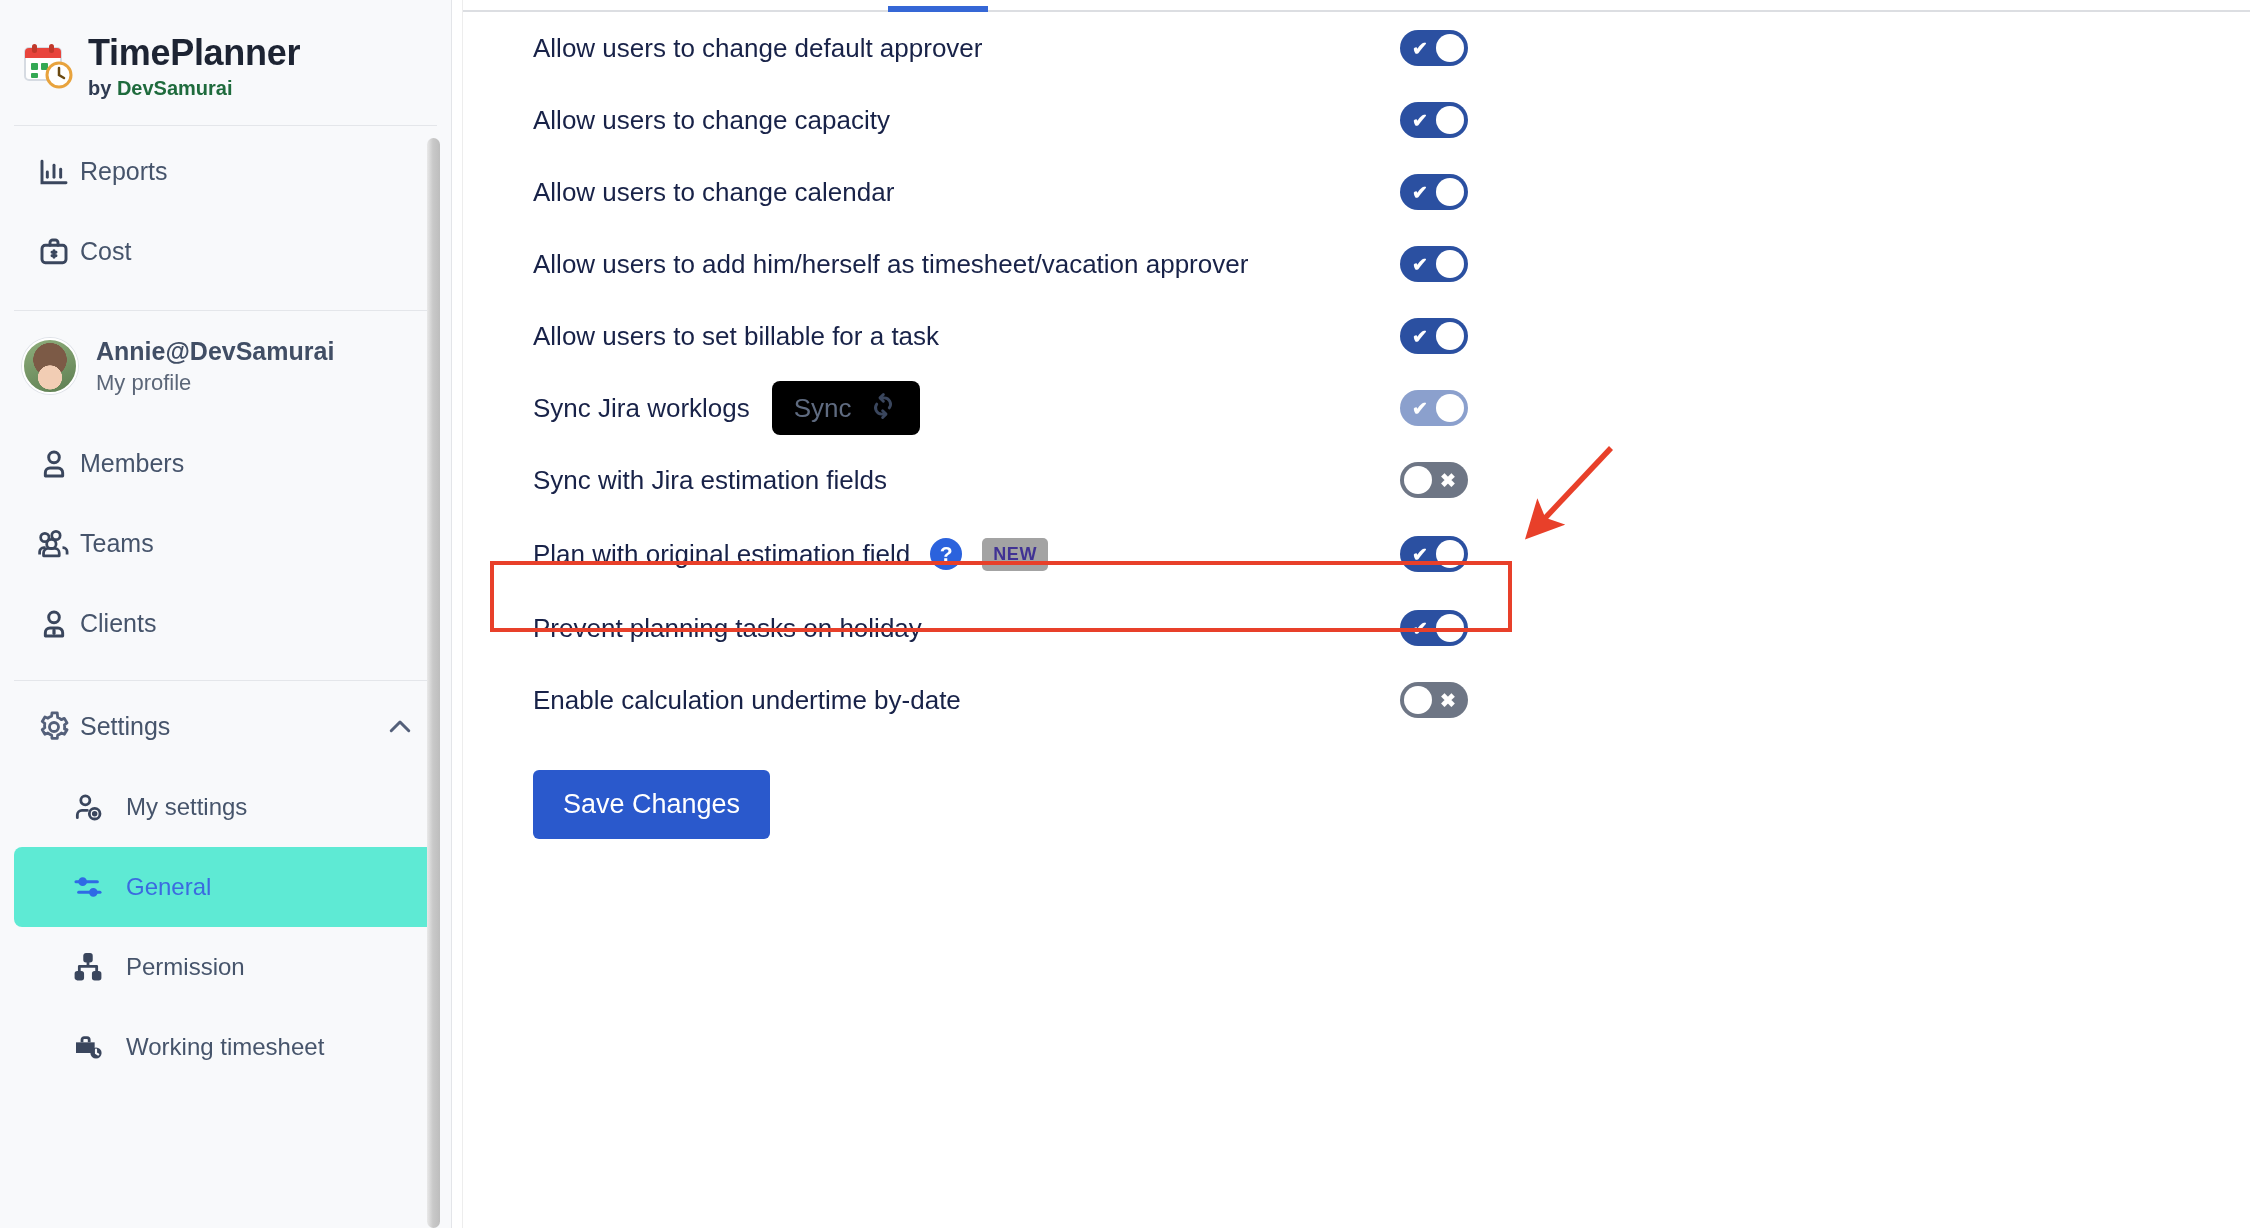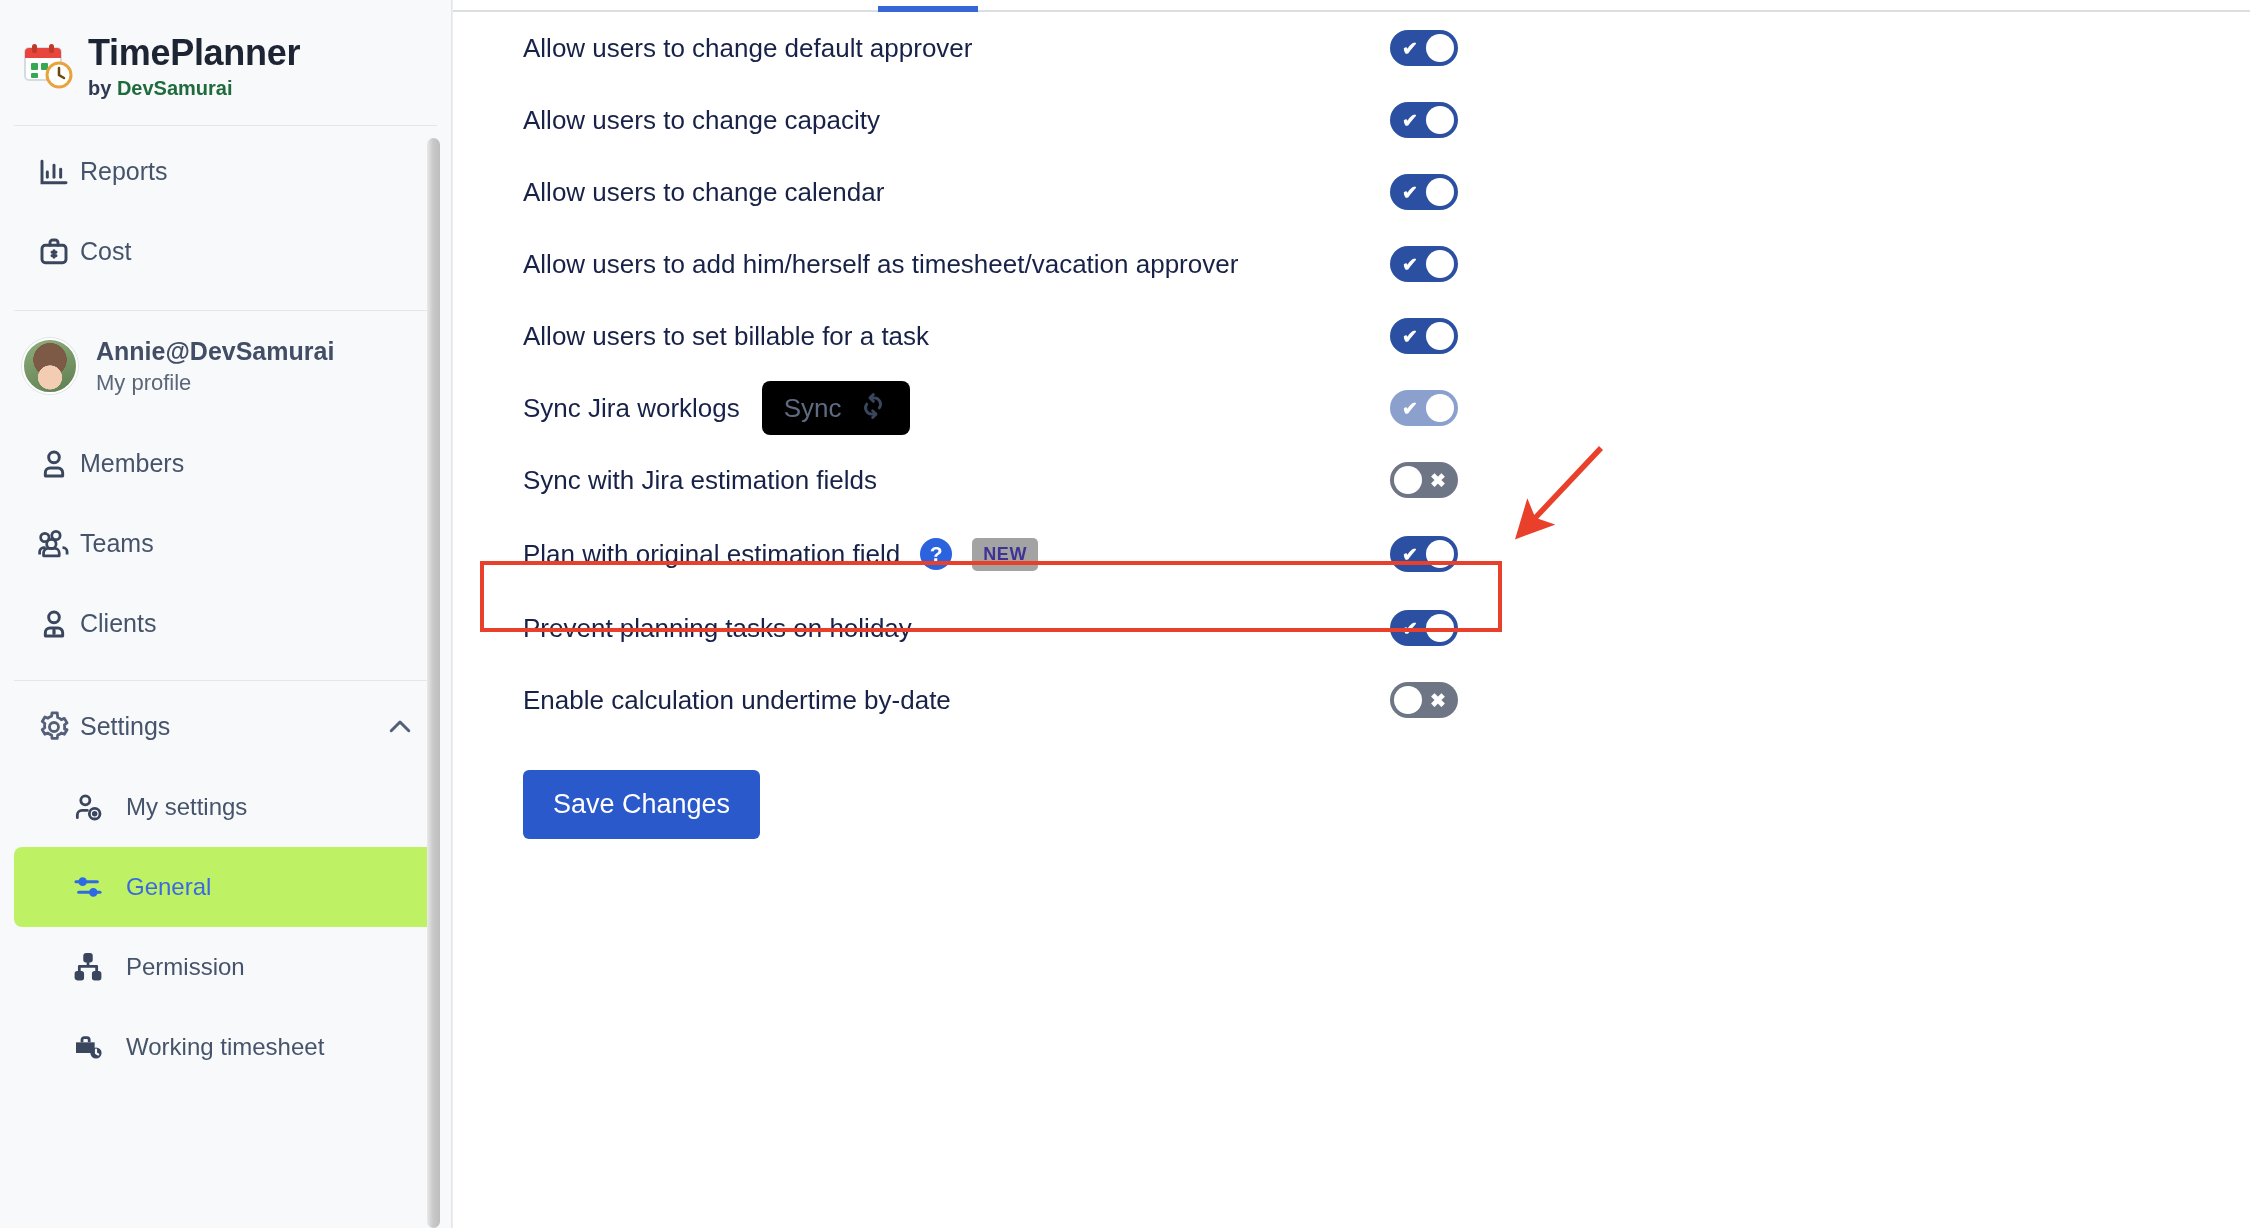--- a/index.html
+++ b/index.html
@@ -40,21 +40,21 @@
     display: flex; align-items: center;
     height: 80px;
     padding-left: 22px;
     gap: 8px;
     cursor: pointer;
     border-radius: 8px;
     margin: 0 14px;
   }
   .nav-item .ico { width: 36px; height: 36px; flex: 0 0 36px; display: flex; align-items: center; justify-content: center; }
   .nav-item .lbl { font-size: 25px; color: #46546b; }
-  .nav-item.selected { background: #bef264; }
+  .nav-item.selected { background: #5eead4; }
   .nav-item.selected .lbl { color: #3b6ae0; }
   .nav-item.sub { padding-left: 56px; gap: 20px; }
   .nav-item.sub .lbl { font-size: 24px; }
   .nav-item .chev { margin-left: auto; margin-right: 22px; display: flex; }
 
   .profile {
     display: flex; align-items: center; gap: 18px;
     padding: 26px 0 22px 22px;
   }
   .avatar {
@@ -83,20 +83,21 @@
     position: absolute; top: 138px; left: 1px;
     width: 13px; height: 1090px;
     background: linear-gradient(90deg,#e9e9e9,#c9c9c9 45%,#bdbdbd);
     border-radius: 8px;
   }
 
   
   .main {
     flex: 1; height: 1228px; background: #ffffff; position: relative;
     border-left: 1px solid #ededed;
+    margin-left: 10px;
   }
   .tabbar {
     position: relative; height: 12px; width: 100%;
     border-bottom: 2px solid #dcdee2;
   }
   .tab-indicator {
     position: absolute; left: 425px; bottom: -2px;
     width: 100px; height: 6px; background: #3567d6;
   }
 

